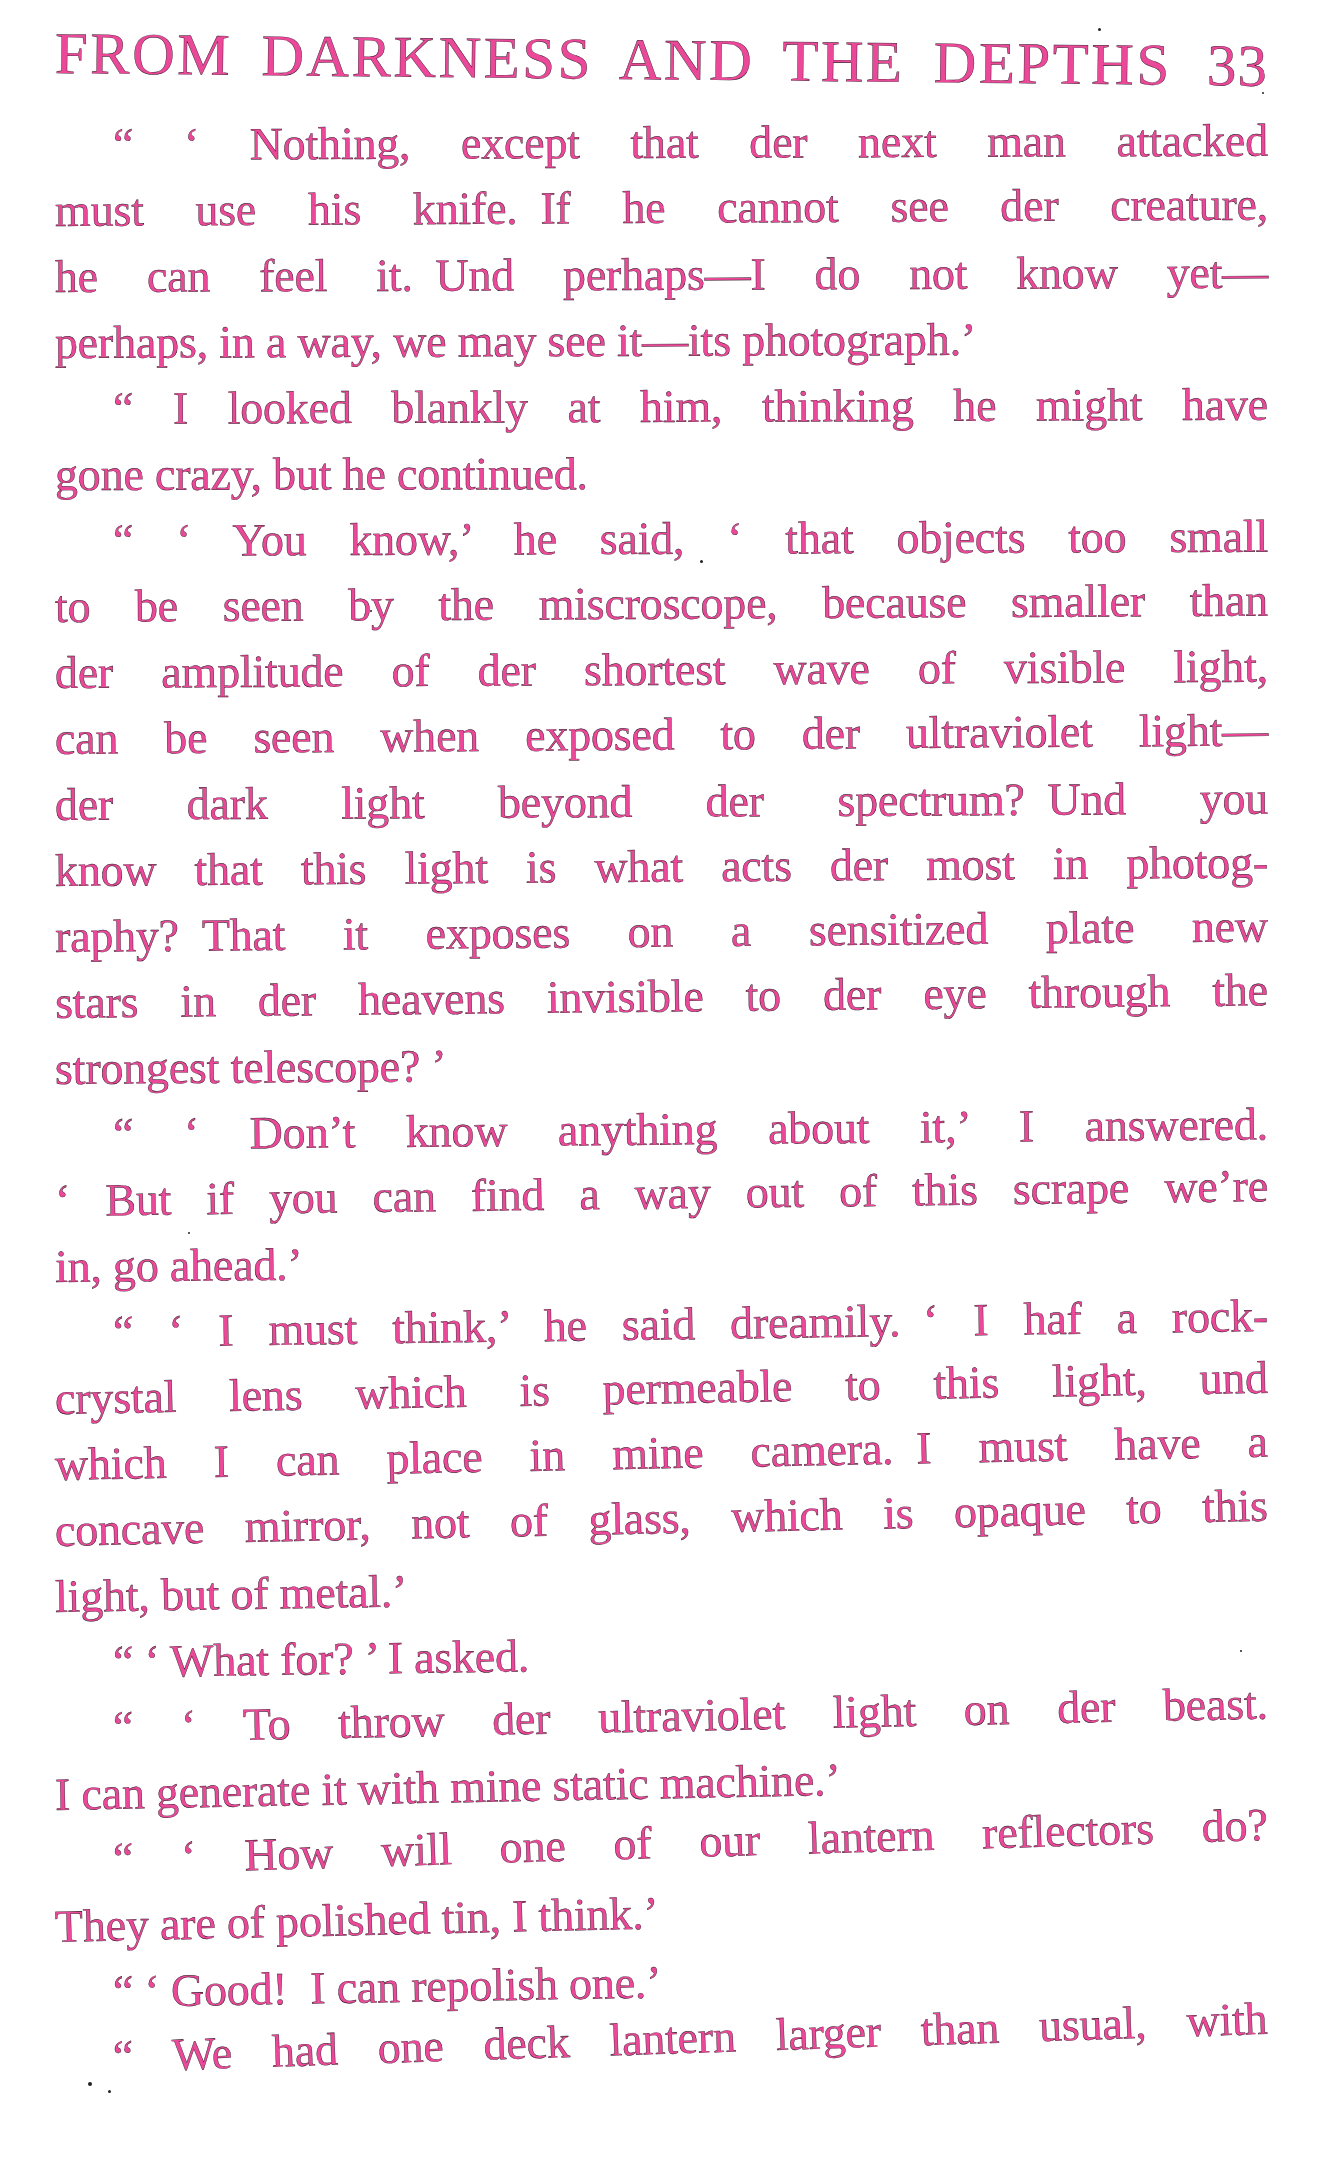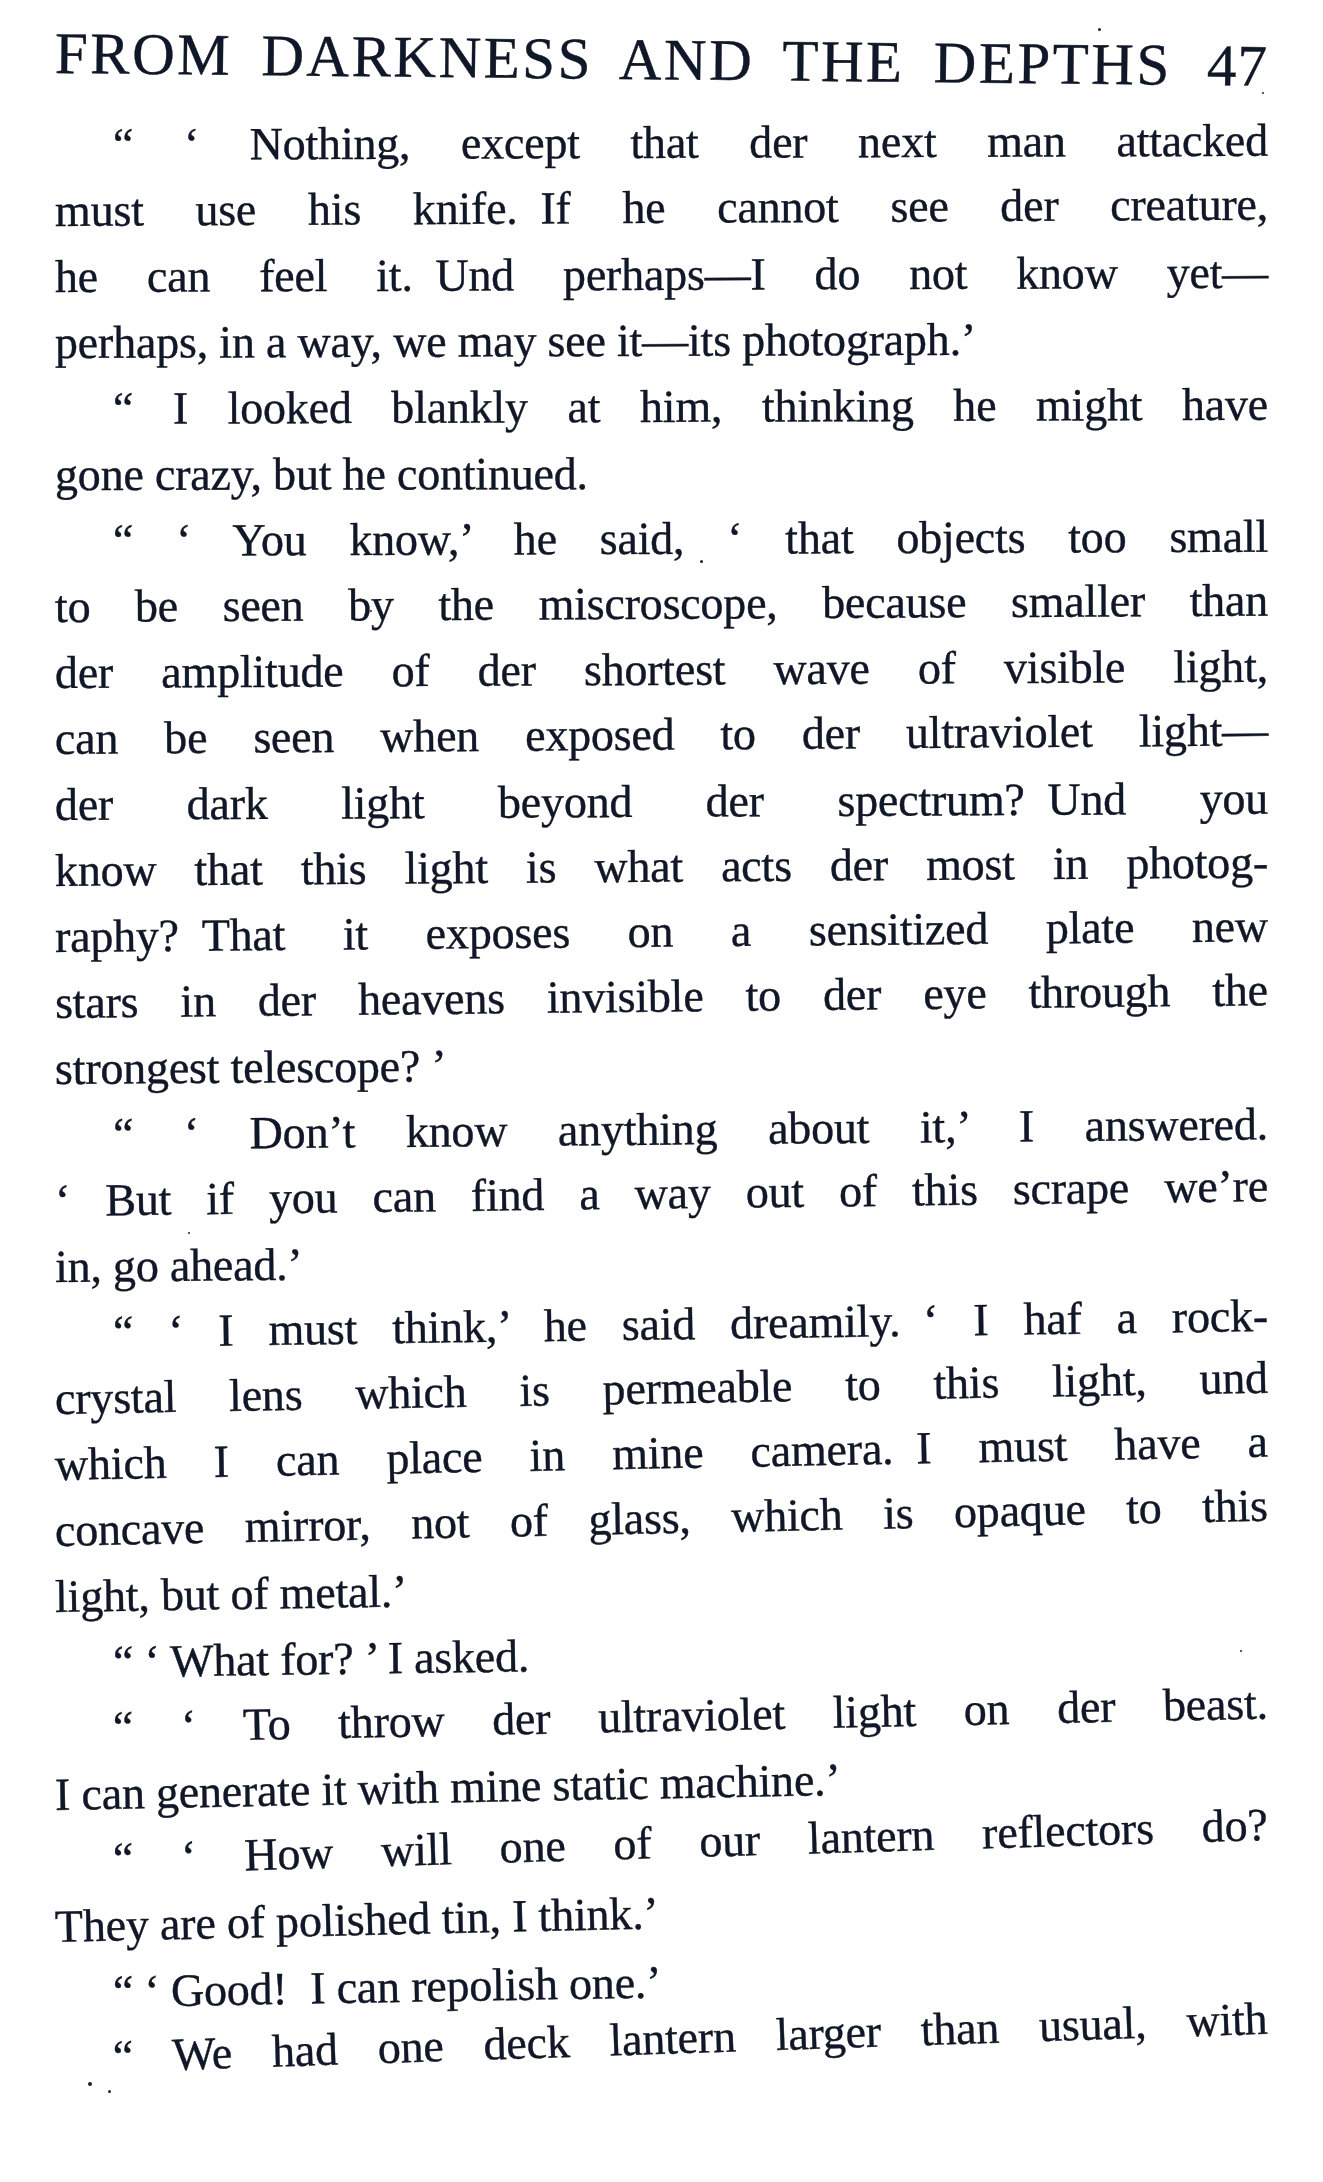--- a/index.html
+++ b/index.html
@@ -1,21 +1,21 @@
 <!DOCTYPE html>
 <html><head>
 <meta charset="utf-8">
 <style>
   html,body{margin:0;padding:0;background:#ffffff;}
   .page{
     position:relative;
     width:1323px;height:2182px;
     background:#ffffff;
     overflow:hidden;
-    color:#0f172a;
+    color:#ec4899;
     font-family:"Liberation Serif", "DejaVu Serif", serif;
     -webkit-text-stroke:0.38px #111;
   }
   .inner{padding:16px 55px 0 55px;}
   .hdr{
     display:flex;justify-content:space-between;align-items:baseline;
     font-size:59px;line-height:74px;
     letter-spacing:2.5px;word-spacing:12px;
     transform:rotate(var(--t,0deg));transform-origin:0 50%;
     margin-bottom:22px;
@@ -37,21 +37,21 @@
   .speck{position:absolute;background:#222;border-radius:50%;}
 </style>
 </head>
 <body>
 
 <div class="page">
   <div class="inner">
 
     <div class="hdr" style="--t:0.6deg">
       <span>FROM DARKNESS AND THE DEPTHS</span>
-      <span class="pagenum">47</span>
+      <span class="pagenum">33</span>
     </div>
 
     <div class="ln ind jf" style="--t:-0.2deg">“ ‘ Nothing, except that der next man attacked</div>
     <div class="ln jf" style="--t:-0.3deg">must use his knife. If he cannot see der creature,</div>
     <div class="ln jf" style="--t:-0.2deg">he can feel it. Und perhaps—I do not know yet—</div>
     <div class="ln" style="--t:-0.2deg">perhaps, in a way, we may see it—its photograph.’</div>
     <div class="ln ind jf" style="--t:-0.2deg">“ I looked blankly at him, thinking he might have</div>
     <div class="ln" style="--t:-0.1deg">gone crazy, but he continued.</div>
     <div class="ln ind jf" style="--t:-0.2deg">“ ‘ You know,’ he said, ‘ that objects too small</div>
     <div class="ln jf" style="--t:-0.3deg">to be seen by the miscroscope, because smaller than</div>

